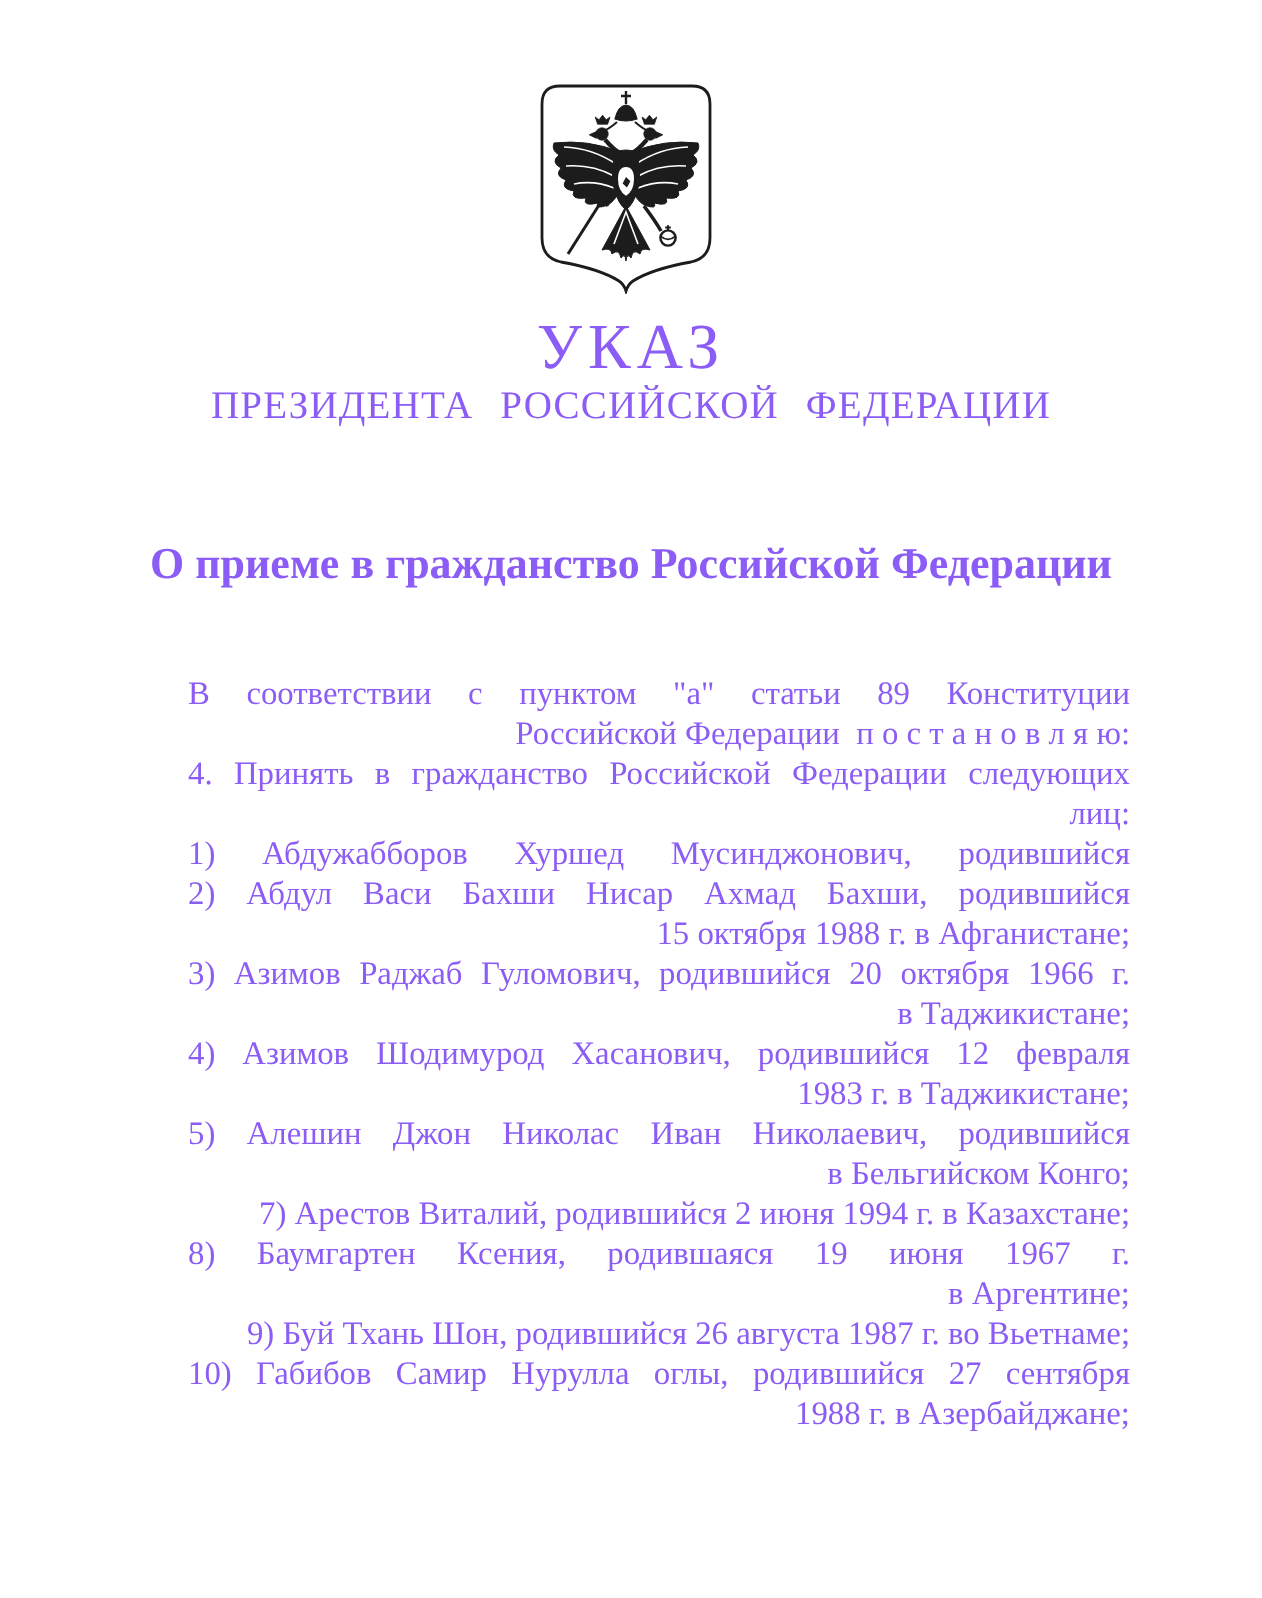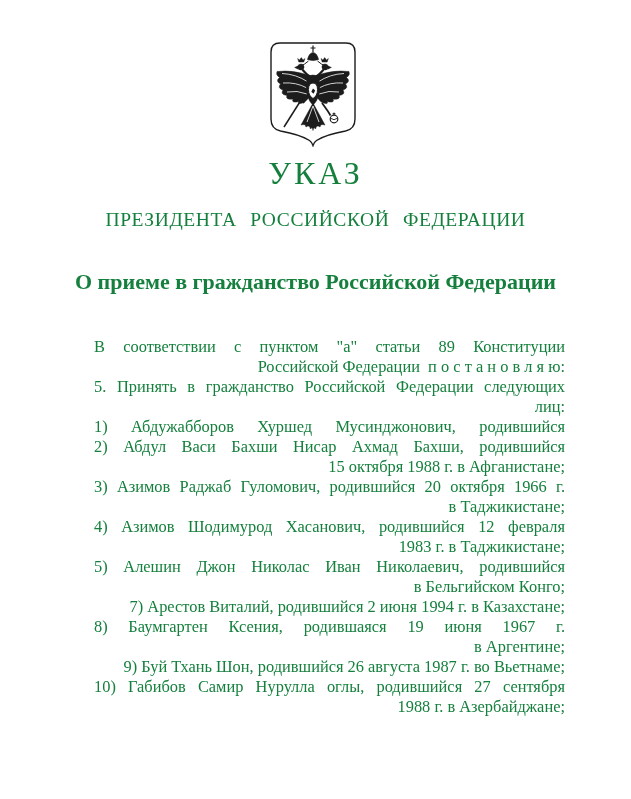--- a/index.html
+++ b/index.html
@@ -6,21 +6,21 @@
     margin: 0;
     padding: 0;
     background: #ffffff;
   }
   .page {
     position: relative;
     width: 631px;
     height: 799px;
     background: #ffffff;
     font-family: "Liberation Serif", "DejaVu Serif", serif;
-    color: #15803d;
+    color: #8b5cf6;
     overflow: hidden;
   }
   .emblem {
     position: absolute;
     top: 42px;
     left: 270px;
     width: 86px;
     height: 105px;
   }
   .doc-type {
@@ -29,21 +29,21 @@
     left: 0;
     width: 100%;
     text-align: center;
     font-size: 32px;
     line-height: 38px;
     letter-spacing: 3px;
     white-space: nowrap;
   }
   .doc-issuer {
     position: absolute;
-    top: 208px;
+    top: 192px;
     left: 0;
     width: 100%;
     text-align: center;
     font-size: 19.5px;
     line-height: 24px;
     letter-spacing: 0.6px;
     word-spacing: 8px;
     white-space: nowrap;
   }
   .subject {
@@ -134,21 +134,21 @@
 
   <div class="doc-issuer">ПРЕЗИДЕНТА РОССИЙСКОЙ ФЕДЕРАЦИИ</div>
 
   <div class="subject">
     <div>О приеме в гражданство Российской Федерации</div>
   </div>
 
   <div class="body-text">
     <p class="ln first jall">В соответствии с пунктом "а" статьи 89 Конституции</p>
     <p class="ln">Российской Федерации&nbsp; п о с т а н о в л я ю:</p>
-    <p class="ln first jall">5. Принять в гражданство Российской Федерации следующих</p>
+    <p class="ln first jall">4. Принять в гражданство Российской Федерации следующих</p>
     <p class="ln">лиц:</p>
     <p class="ln first jall">1) Абдужабборов Хуршед Мусинджонович, родившийся</p>
     <p class="ln first jall">2) Абдул Васи Бахши Нисар Ахмад Бахши, родившийся</p>
     <p class="ln">15 октября 1988 г. в Афганистане;</p>
     <p class="ln first jall">3) Азимов Раджаб Гуломович, родившийся 20 октября 1966 г.</p>
     <p class="ln">в Таджикистане;</p>
     <p class="ln first jall">4) Азимов Шодимурод Хасанович, родившийся 12 февраля</p>
     <p class="ln">1983 г. в Таджикистане;</p>
     <p class="ln first jall">5) Алешин Джон Николас Иван Николаевич, родившийся</p>
     <p class="ln">в Бельгийском Конго;</p>

